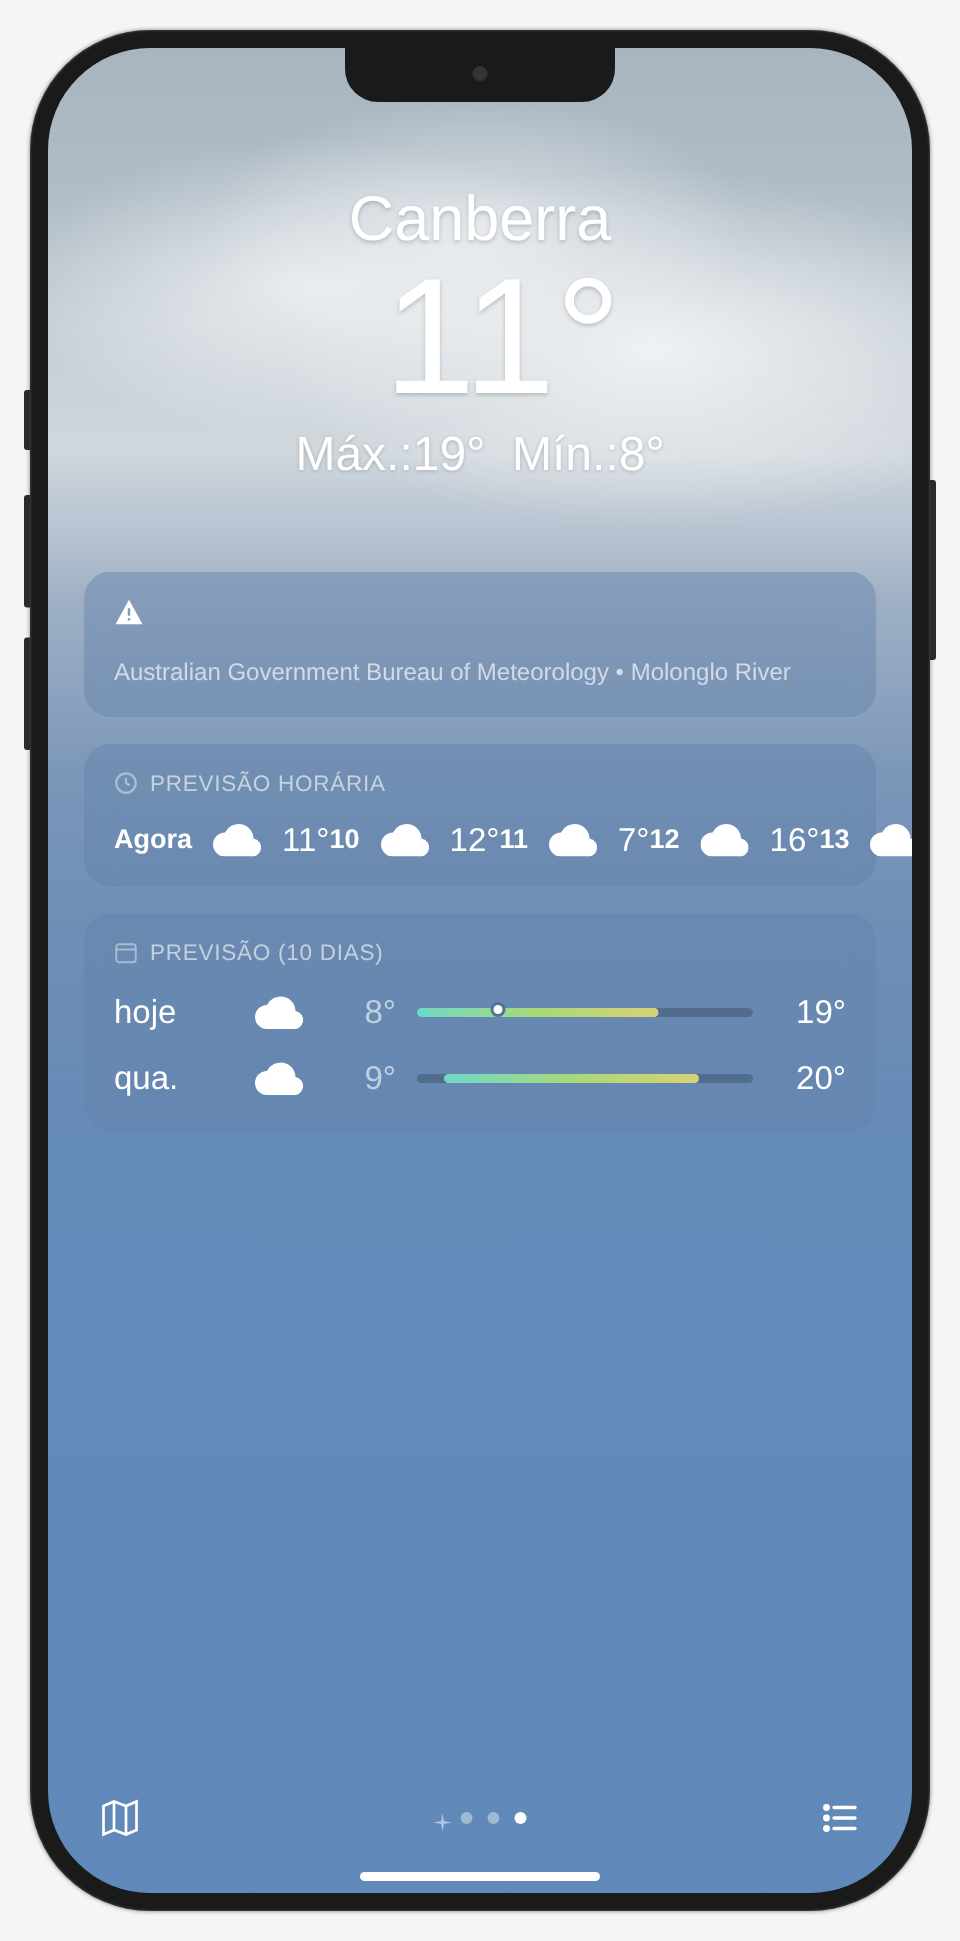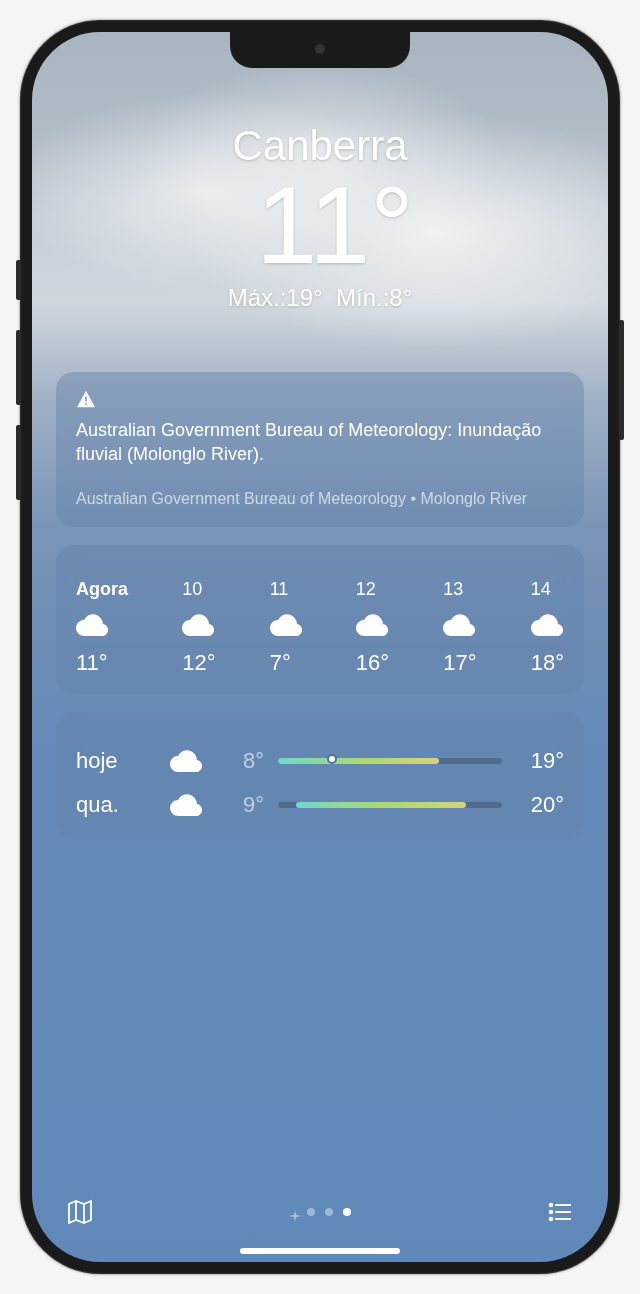--- a/index.html
+++ b/index.html
@@ -117,42 +117,42 @@
       color: #fff;
       z-index: 10;
     }
     .header {
       text-align: center;
       text-shadow: 0 1px 3px rgba(0,0,0,0.2);
     }
     .city-name { font-size: 42px; font-weight: 400; }
     .temperature { font-size: 110px; font-weight: 200; line-height: 1; margin-left: 30px; }
     .condition { font-size: 24px; font-weight: 500; margin-top: 4px; }
-    .high-low { font-size: 24px; font-weight: 500; margin-top: 4px; }
+    .high-low { font-size: 32px; font-weight: 500; margin-top: 4px; }
     .card {
       margin: 18px 24px 0;
       background: rgba(100, 130, 170, 0.45);
       backdrop-filter: blur(10px);
       border-radius: 18px;
       padding: 18px 20px;
     }
     .alert-card { margin-top: 60px; }
     .alert-title { display: flex; align-items: center; gap: 8px; font-size: 20px; font-weight: 700; }
     .warning-icon {
       width: 20px; height: 18px;
       position: relative;
     }
     .warning-icon svg { width:100%; height:100%; }
     .alert-body { font-size: 18px; font-weight: 400; margin-top: 10px; line-height: 1.35; }
     .alert-source { font-size: 16px; font-weight: 400; margin-top: 22px; color: rgba(255,255,255,0.65); line-height: 1.3; }
     .card-header { display: flex; align-items: center; gap: 8px; color: rgba(255,255,255,0.6); font-size: 15px; font-weight: 500; letter-spacing: 0.5px; }
     .card-header-icon { width: 16px; height: 16px; opacity: 0.6; }
     .hourly-row { display: flex; justify-content: space-between; margin-top: 16px; }
-    .hourly-item { display: flex; flex-direction: column; gap: 14px; }
-    .hourly-time { font-size: 18px; font-weight: 400; }
+    .hourly-item { display: flex; flex-direction: row; align-items: center; gap: 14px; }
+    .hourly-time { font-size: 18px; font-weight: 700; }
     .hourly-time.now { font-weight: 700; }
     .cloud-icon { width: 32px; height: 22px; }
     .cloud-icon svg { width:100%; height:100%; }
     .hourly-temp { font-size: 22px; font-weight: 500; }
     .daily-row { display: flex; align-items: center; margin-top: 18px; gap: 14px; }
     .daily-day { width: 80px; font-size: 22px; font-weight: 400; }
     .daily-icon { width: 32px; }
     .daily-low { width: 48px; text-align: right; font-size: 22px; color: rgba(255,255,255,0.6); }
     .daily-bar-wrap { flex: 1; height: 6px; background: rgba(0,0,0,0.2); border-radius: 3px; position: relative; }
     .daily-bar { position: absolute; height: 100%; border-radius: 3px; background: linear-gradient(to right, #6fd9c8, #a8d976, #d9d176); }
@@ -211,25 +211,33 @@
       </div>
 
       <div class="card alert-card">
         <div class="alert-title">
           <span class="warning-icon">
             <svg viewBox="0 0 24 22" fill="#fff">
                 <path d="M12 1L1 21h22L12 1zm-1 7h2v6h-2V8zm0 8h2v2h-2v-2z"></path>
               </svg>
           </span>
         </div>
-        <div class="alert-body">Australian Government Bureau of Meteorology: Inundação fluvial (Molonglo River).</div>
         <div class="alert-source">Australian Government Bureau of Meteorology • Molonglo River</div>
       </div>
 
       <div class="card">
+        <div class="card-header">
+          <span class="card-header-icon">
+            <svg viewBox="0 0 16 16" fill="none" stroke="rgba(255,255,255,0.7)" stroke-width="1.5">
+                <circle cx="8" cy="8" r="6.5"></circle>
+                <path d="M8 4.5V8l2.5 1.5"></path>
+              </svg>
+          </span>
+          <span>PREVISÃO HORÁRIA</span>
+        </div>
         <div class="hourly-row">
           <div class="hourly-item">
             <div class="hourly-time now">Agora</div>
             <div class="cloud-icon"><svg viewBox="0 0 32 22" fill="#fff">
                   <path d="M25 22H8a8 8 0 010-16 10 10 0 0119 4 6 6 0 01-2 12z"></path>
                 </svg></div>
             <div class="hourly-temp">11°</div>
           </div>
           <div class="hourly-item">
             <div class="hourly-time">10</div>
@@ -263,20 +271,29 @@
             <div class="hourly-time">14</div>
             <div class="cloud-icon"><svg viewBox="0 0 32 22" fill="#fff">
                   <path d="M25 22H8a8 8 0 010-16 10 10 0 0119 4 6 6 0 01-2 12z"></path>
                 </svg></div>
             <div class="hourly-temp">18°</div>
           </div>
         </div>
       </div>
 
       <div class="card daily-card">
+        <div class="card-header">
+          <span class="card-header-icon">
+            <svg viewBox="0 0 16 16" fill="rgba(255,255,255,0.7)">
+                <rect x="1.5" y="2.5" width="13" height="12" rx="2" stroke="rgba(255,255,255,0.7)" stroke-width="1.3" fill="none"></rect>
+                <line x1="1.5" y1="6" x2="14.5" y2="6" stroke="rgba(255,255,255,0.7)" stroke-width="1.3"></line>
+              </svg>
+          </span>
+          <span>PREVISÃO (10 DIAS)</span>
+        </div>
         <div class="daily-row">
           <div class="daily-day">hoje</div>
           <div class="daily-icon cloud-icon"><svg viewBox="0 0 32 22" fill="#fff">
                 <path d="M25 22H8a8 8 0 010-16 10 10 0 0119 4 6 6 0 01-2 12z"></path>
               </svg></div>
           <div class="daily-low">8°</div>
           <div class="daily-bar-wrap">
             <div class="daily-bar" style="left:0%;width:72%"></div>
             <div class="daily-dot" style="left:22%"></div>
           </div>

